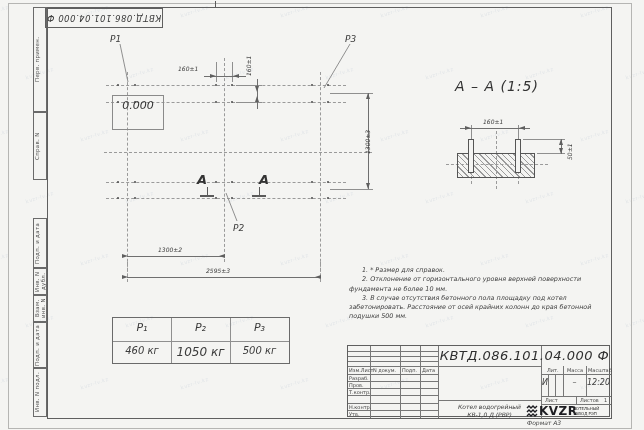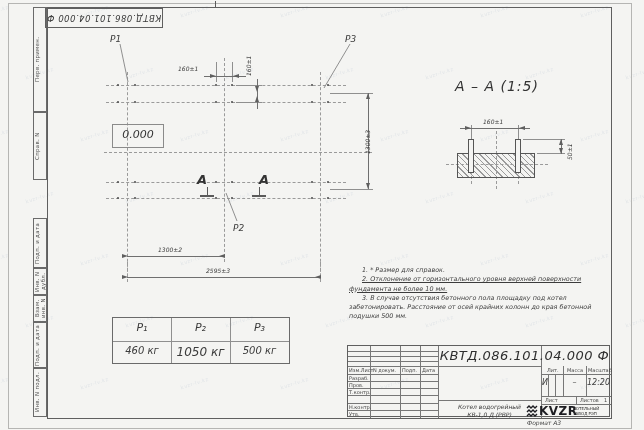--- a/index.html
+++ b/index.html
@@ -149,21 +149,21 @@
     </svg>
   <div class="dimtxt" style="left:345px;top:34px;font-size:9px;">P3</div>
   <svg class="abs" style="left:322px;top:44px;" width="30" height="46">
       <line x1="28" y1="0" x2="2" y2="44" stroke="#8f8f8f" stroke-width="1"></line>
     </svg>
   <div class="dimtxt" style="left:233px;top:223px;font-size:9px;">P2</div>
   <svg class="abs" style="left:224px;top:193px;" width="16" height="30">
       <line x1="2" y1="0" x2="13" y2="28" stroke="#8f8f8f" stroke-width="1"></line>
     </svg>
 
-  <div class="cell" style="left:112px;top:124px;width:52px;height:24px;border-color:#8a8a8a;">
+  <div class="cell" style="left:112px;top:95px;width:52px;height:35px;border-color:#8a8a8a;">
     <div class="it" style="font-size:11px;text-align:center;line-height:19px;color:#333;">0.000</div>
   </div>
 
 
   <div class="ext" style="left:216px;top:62px;width:1px;height:20px;"></div>
   <div class="ext" style="left:232px;top:62px;width:1px;height:20px;"></div>
   <div class="dim" style="left:204px;top:76px;width:42px;height:1px;"></div>
   <div class="arr arr-r" style="left:210px;top:74px;"></div>
   <div class="arr arr-l" style="left:233px;top:74px;"></div>
   <div class="dimtxt" style="left:178px;top:65px;">160±1</div>
@@ -221,21 +221,21 @@
 
   <div class="ext" style="left:523px;top:139px;width:42px;height:1px;"></div>
   <div class="ext" style="left:537px;top:153px;width:28px;height:1px;"></div>
   <div class="dim" style="left:561px;top:139px;width:1px;height:15px;"></div>
   <div class="arr arr-u" style="left:559px;top:139px;"></div>
   <div class="arr arr-d" style="left:559px;top:148px;"></div>
   <div class="dimtxt rot" style="left:566px;top:160px;">50±1</div>
 
   <div class="abs" style="left:349px;top:266px;width:262px;font-size:6.4px;font-style:italic;line-height:1.45;color:#3c3c3c;">
     <div style="text-indent:13px;">1. * Размер для справок.</div>
-    <div style="text-indent:13px;text-decoration:underline;">2. Отклонение от горизонтального уровня верхней поверхности фундамента не более 10 мм.</div>
+    <div style="text-indent:13px;">2. Отклонение от горизонтального уровня верхней поверхности фундамента не более 10 мм.</div>
     <div style="text-indent:13px;">3. В случае отсутствия бетонного пола площадку под котел забетонировать. Расстояние от осей крайних колонн до края бетонной подушки 500 мм.</div>
   </div>
 
   <div class="abs" style="left:112px;top:317px;width:176px;height:45px;border:1px solid #6a6a6a;">
     <div class="line thin" style="left:0;top:23px;width:176px;height:1px;"></div>
     <div class="line thin" style="left:58px;top:0;width:1px;height:45px;"></div>
     <div class="line thin" style="left:117px;top:0;width:1px;height:45px;"></div>
     <div class="it" style="position:absolute;left:0;top:3px;width:58px;text-align:center;font-size:11px;">P₁</div>
     <div class="it" style="position:absolute;left:58px;top:3px;width:59px;text-align:center;font-size:11px;">P₂</div>
     <div class="it" style="position:absolute;left:117px;top:3px;width:59px;text-align:center;font-size:11px;">P₃</div>

